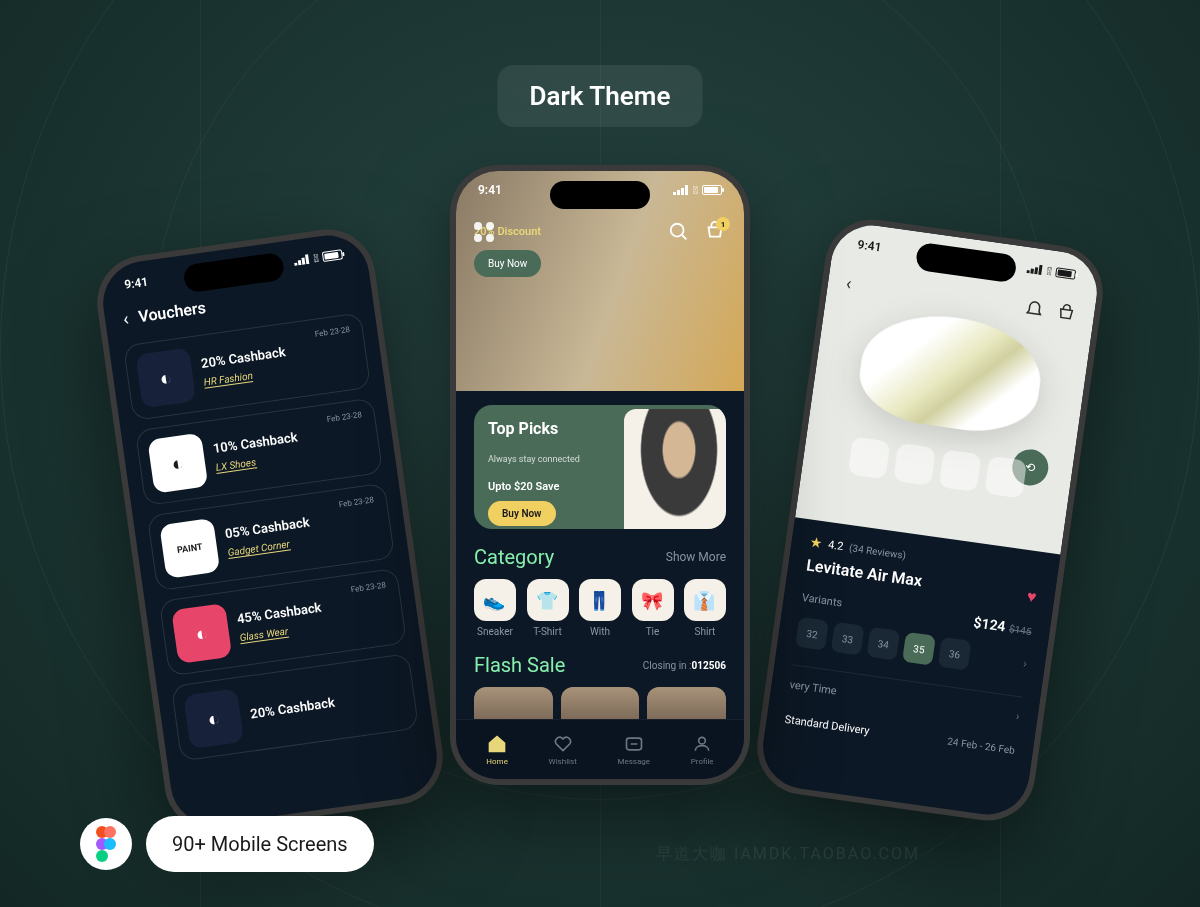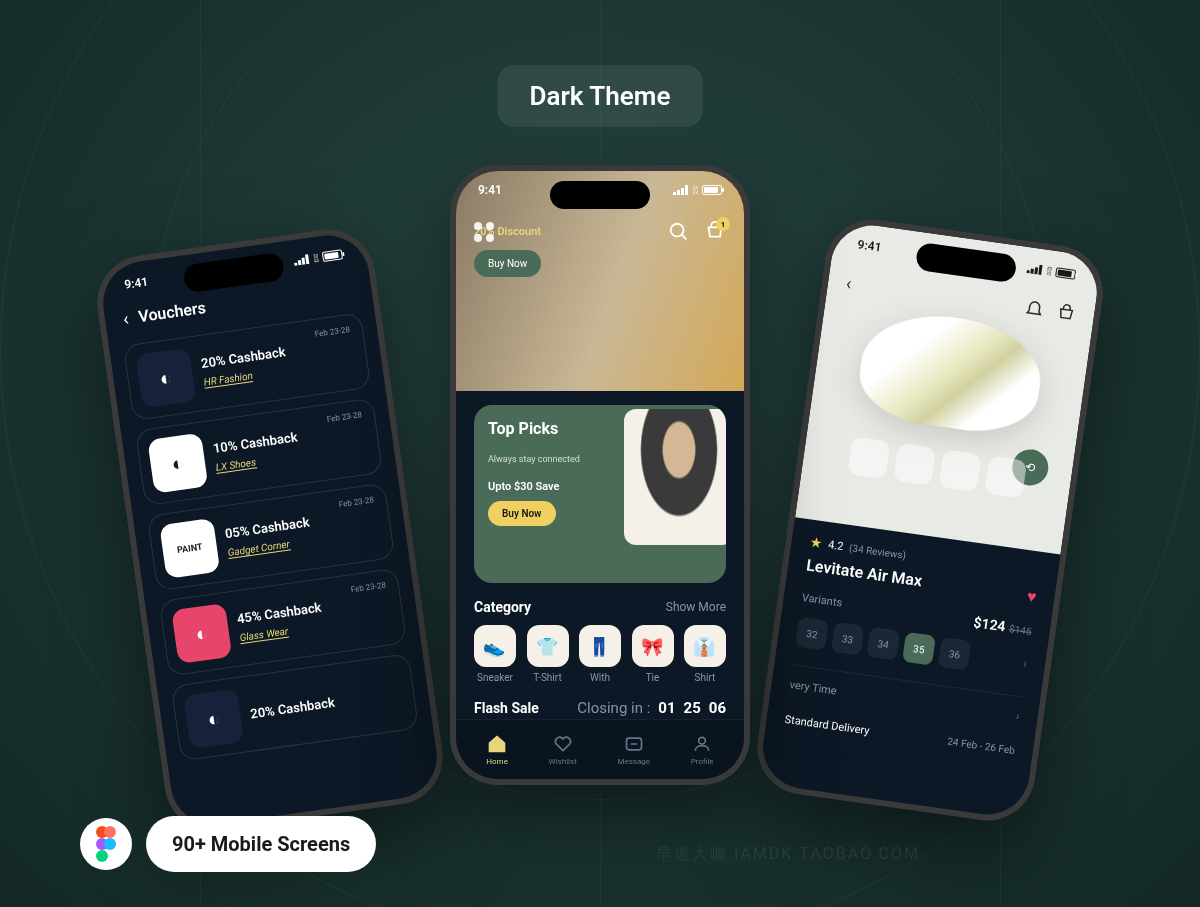--- a/index.html
+++ b/index.html
@@ -5,21 +5,21 @@
 *{margin:0;padding:0;box-sizing:border-box;font-family:-apple-system,BlinkMacSystemFont,"Segoe UI",Roboto,sans-serif}
 body{background:radial-gradient(ellipse at 50% 40%,#2a4a47 0%,#1e3936 40%,#132825 100%);width:1200px;height:907px;position:relative;overflow:hidden}
 .bg-circle{position:absolute;border:1px solid rgba(255,255,255,0.05);border-radius:50%}
 .c1{width:900px;height:900px;top:-100px;left:150px}
 .c2{width:1200px;height:1200px;top:-250px;left:0}
 .bg-line{position:absolute;background:rgba(255,255,255,0.04);width:1px;height:100%}
 .title-badge{position:absolute;top:65px;left:50%;transform:translateX(-50%);background:rgba(255,255,255,0.08);padding:16px 32px;border-radius:16px;color:#fff;font-size:26px;font-weight:600}
 .footer-badge{position:absolute;bottom:35px;left:80px;display:flex;align-items:center;gap:14px}
 .figma-icon{width:52px;height:52px;background:#fff;border-radius:50%;display:flex;align-items:center;justify-content:center}
 .figma-icon svg{width:24px;height:36px}
-.screens-pill{background:#fff;padding:16px 26px;border-radius:32px;font-size:20px;font-weight:700;color:#1a1a1a}
+.screens-pill{background:#fff;padding:16px 26px;border-radius:32px;font-size:20px;font-weight:400;color:#1a1a1a}
 .phone{position:absolute;width:280px;height:580px;background:#3a3a3a;border-radius:48px;padding:6px;box-shadow:0 30px 80px rgba(0,0,0,0.5)}
 .phone-inner{width:100%;height:100%;background:#0c1825;border-radius:42px;overflow:hidden;position:relative}
 .phone-left{top:240px;left:130px;transform:rotate(-8deg)}
 .phone-center{top:165px;left:50%;transform:translateX(-50%);width:300px;height:620px;z-index:10}
 .phone-right{top:230px;right:130px;transform:rotate(8deg)}
 .notch{position:absolute;top:10px;left:50%;transform:translateX(-50%);width:100px;height:28px;background:#000;border-radius:16px;z-index:20}
 .status-bar{display:flex;justify-content:space-between;padding:14px 24px 8px;font-size:12px;font-weight:600;color:#fff}
 .status-right{display:flex;gap:4px;align-items:center}
 .sig{width:16px;height:10px}
 .bat{width:20px;height:10px;border:1px solid #fff;border-radius:2px;position:relative}
@@ -43,34 +43,34 @@
 .hero-top{position:absolute;top:50px;left:18px;right:18px;display:flex;justify-content:space-between;align-items:center}
 .grid-menu{width:20px;height:20px;display:grid;grid-template-columns:1fr 1fr;gap:4px}
 .grid-menu span{background:rgba(255,255,255,0.9);border-radius:50%}
 .hero-icons{display:flex;gap:14px;align-items:center}
 .ic{width:22px;height:22px;position:relative}
 .cart-badge{position:absolute;top:-4px;right:-4px;width:14px;height:14px;background:#f0d060;border-radius:50%;font-size:8px;display:flex;align-items:center;justify-content:center;color:#1a1a1a;font-weight:700}
 .hero-title{color:#fff;font-size:20px;font-weight:700;margin-top:36px}
 .hero-sub{color:#e8d77a;font-size:11px;font-weight:600;margin-top:4px}
 .hero-btn{background:#4a6b58;color:#fff;font-size:10px;padding:8px 14px;border-radius:18px;display:inline-block;margin-top:12px;border:none}
 .content{padding:14px 18px}
-.top-picks{background:#4a6b58;border-radius:18px;padding:14px;position:relative;overflow:hidden;height:178px}
+.top-picks{background:#4a6b58;border-radius:18px;padding:14px;position:relative;overflow:hidden;height:124px}
 .tp-title{color:#fff;font-size:16px;font-weight:700}
 .tp-sub{color:rgba(255,255,255,0.75);font-size:9px;margin-top:16px}
 .tp-save{color:#fff;font-size:11px;font-weight:600;margin-top:16px}
 .tp-btn{background:#f0d060;color:#1a1a1a;font-size:10px;font-weight:600;padding:7px 14px;border-radius:16px;display:inline-block;margin-top:8px;border:none}
 .tp-person{position:absolute;right:-8px;top:4px;width:110px;height:136px;background:radial-gradient(ellipse at 50% 30%,#d4b896 20%,#3a3a3a 22%,#3a3a3a 48%,#f5f0e8 50%);border-radius:12px}
 .section-head{display:flex;justify-content:space-between;align-items:center;margin-top:16px;margin-bottom:10px}
-.sec-title{color:#ffffff;font-size:14px;font-weight:700}
+.sec-title{color:#86efac;font-size:20px;font-weight:400}
 .sec-more{color:#8694a3;font-size:12px}
 .cat-row{display:flex;gap:10px;justify-content:space-between}
 .cat-item{display:flex;flex-direction:column;align-items:center;gap:5px}
 .cat-box{width:42px;height:42px;background:#f5f0e8;border-radius:12px;display:flex;align-items:center;justify-content:center;font-size:18px}
 .cat-label{color:#8a96a4;font-size:10px}
-.timer{display:flex;gap:8px;color:#fff;font-size:15px}
+.timer{display:flex;color:#fff;font-size:10px}
 .timer span{color:#8694a3}
 .sale-row{display:flex;gap:8px;margin-top:4px}
 .sale-card{flex:1;height:40px;background:#1a2835;border-radius:12px}
 .sale-img{height:40px;background:linear-gradient(#a8927a,#736250);border-radius:12px 12px 0 0}
 .tab-bar{position:absolute;bottom:0;left:0;right:0;height:60px;background:#0a1420;display:flex;justify-content:space-around;align-items:center;padding:0 10px;border-top:1px solid rgba(255,255,255,0.06)}
 .tab{display:flex;flex-direction:column;align-items:center;gap:3px;color:#6a7684}
 .tab.active{color:#e8d77a}
 .tab-icon{width:20px;height:20px}
 .tab-label{font-size:8px}
 
@@ -209,21 +209,21 @@
               </svg><span class="cart-badge">1</span></div>
 </div>
 </div>
 <div class="hero-sub">20% Discount</div>
 <button class="hero-btn">Buy Now</button>
 </div>
 <div class="content">
 <div class="top-picks">
 <div class="tp-title">Top Picks</div>
 <div class="tp-sub">Always stay connected</div>
-<div class="tp-save">Upto $30 Save</div>
+<div class="tp-save">Upto $20 Save</div>
 <button class="tp-btn">Buy Now</button>
 <div class="tp-person"></div>
 </div>
 <div class="section-head">
           <span class="sec-title">Category</span>
           <span class="sec-more">Show More</span>
         </div>
 <div class="cat-row" id="cat-row">
           <div class="cat-item">
             <div class="cat-box">👟</div>

